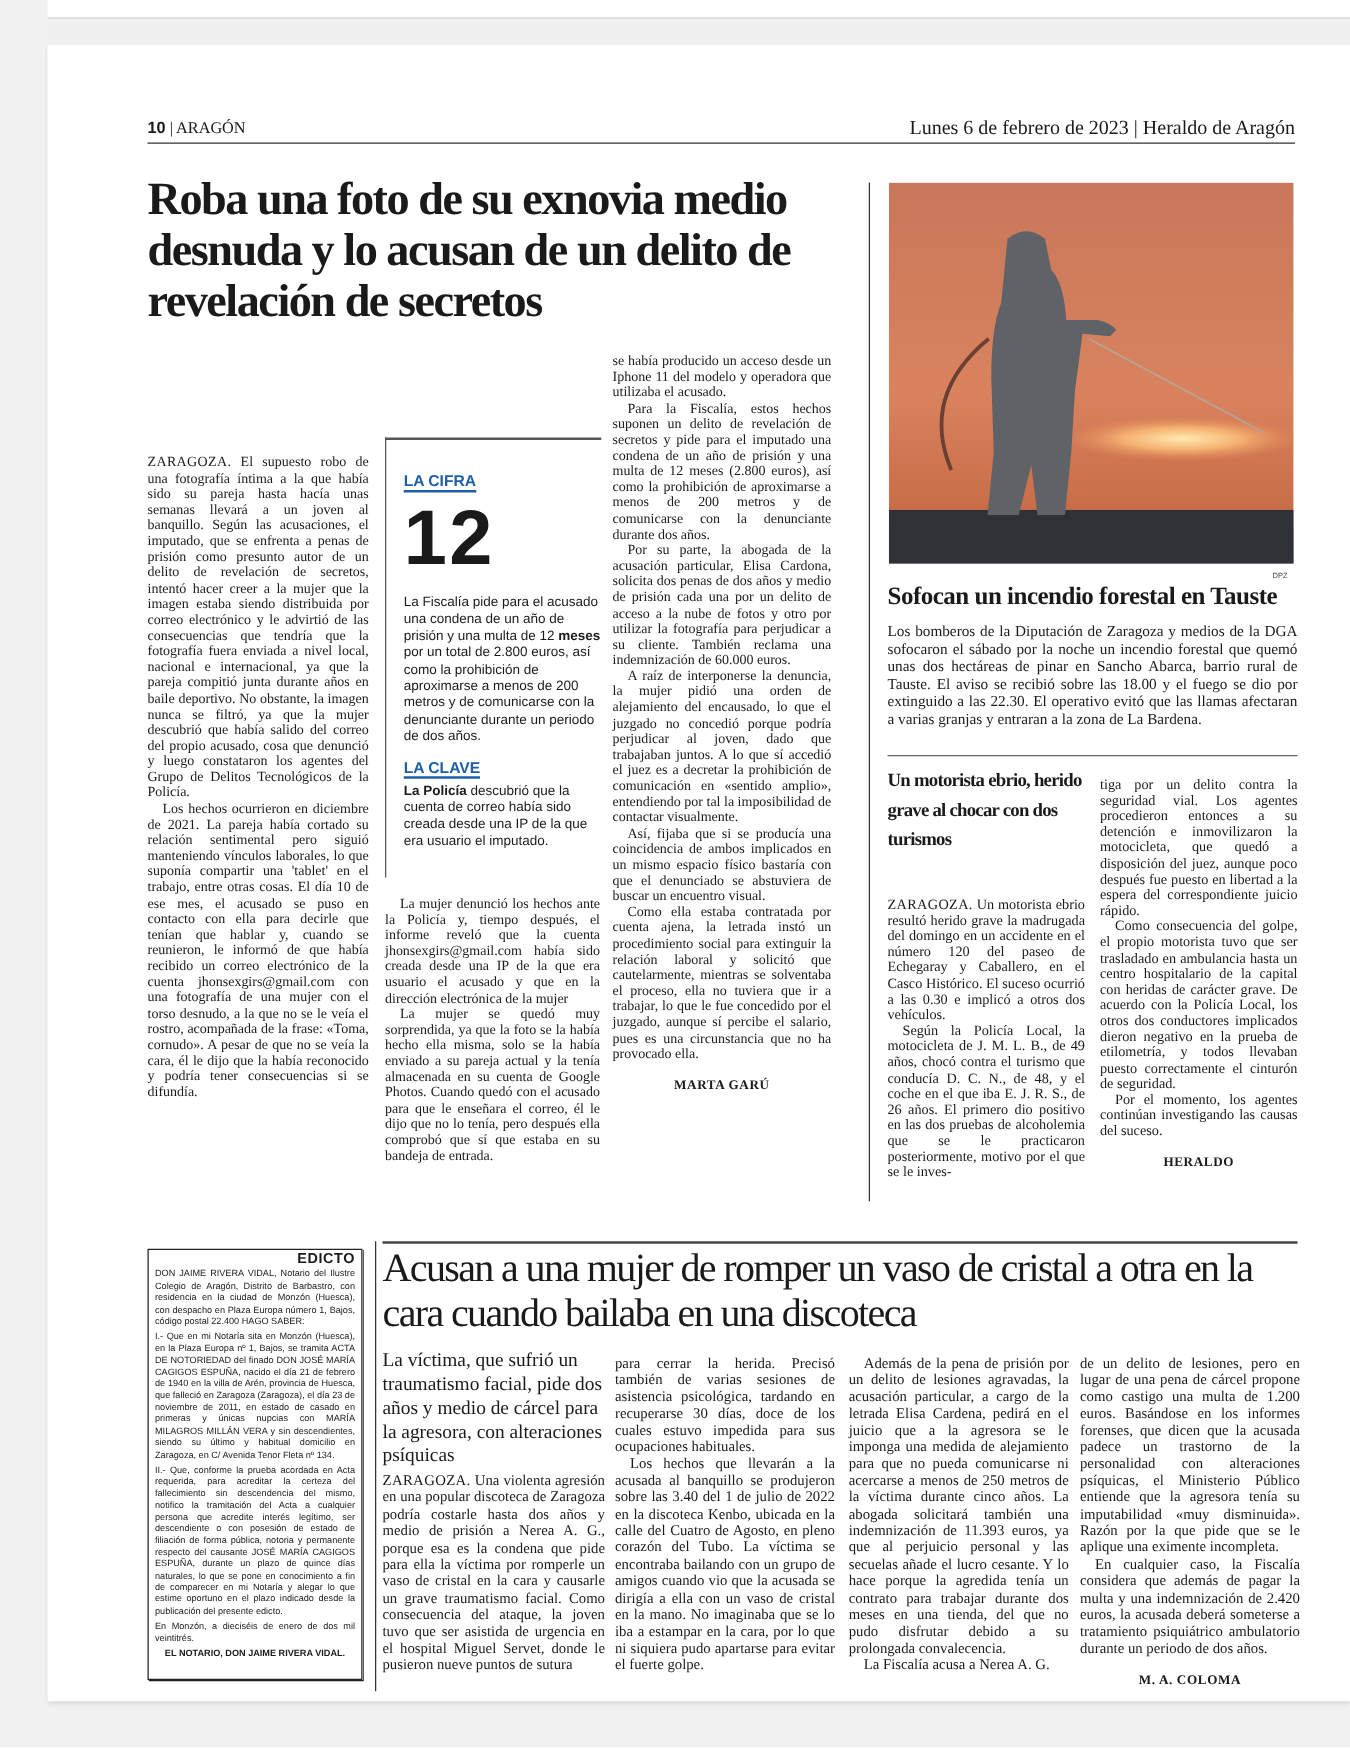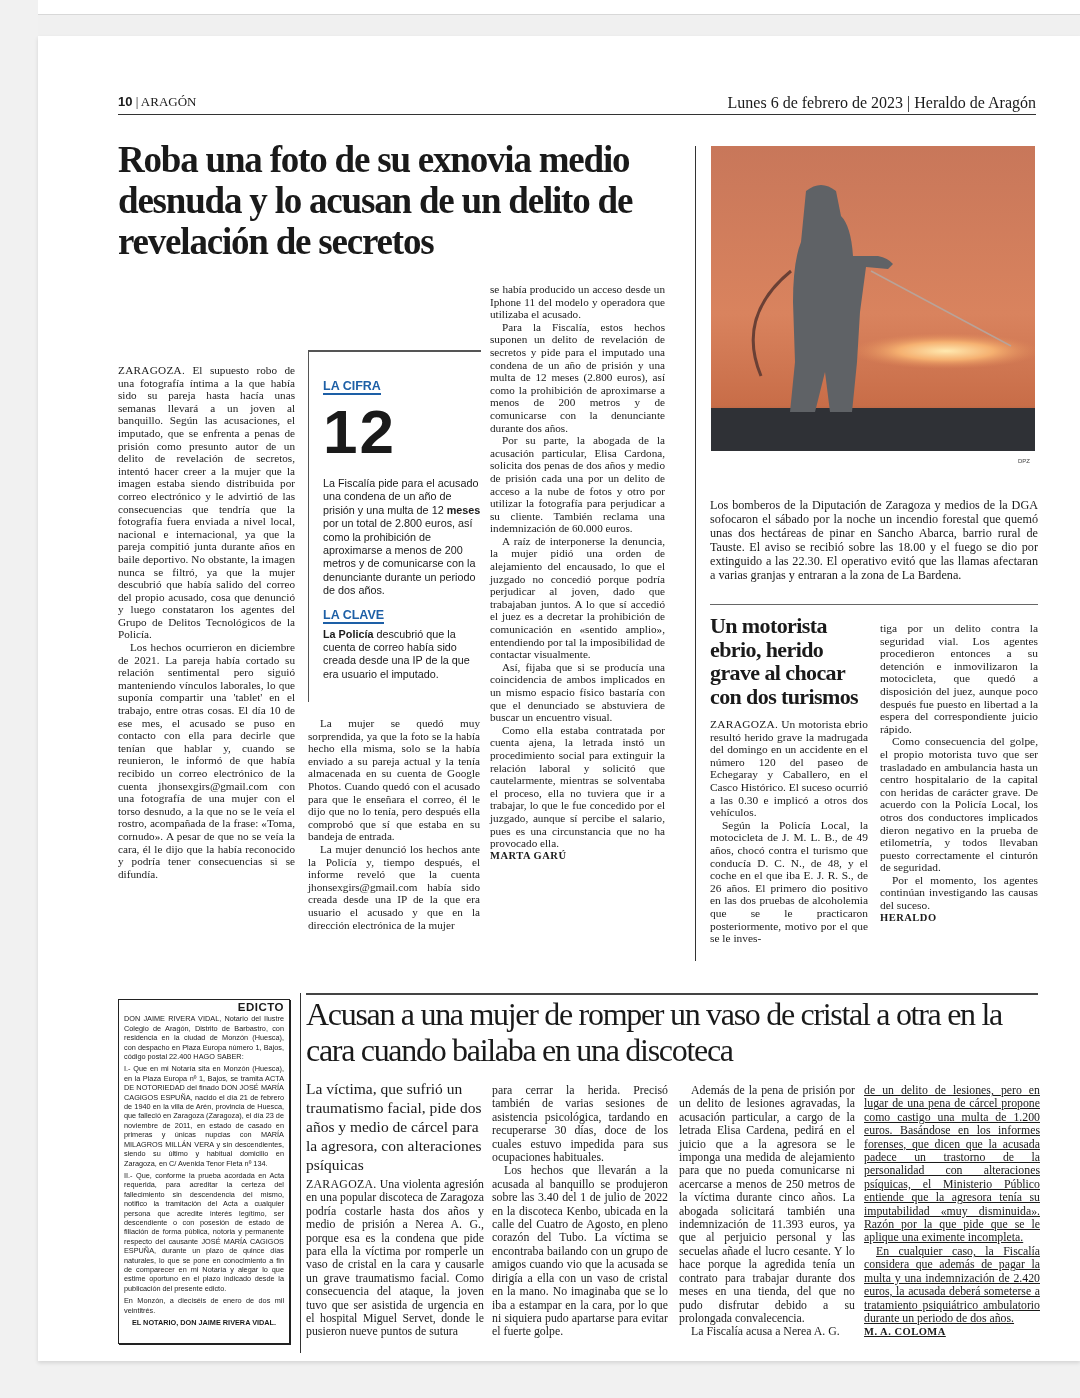--- a/index.html
+++ b/index.html
@@ -13,30 +13,30 @@
   .folio b{font-family:"Liberation Sans",sans-serif;font-weight:700;}
   .dateline{right:44px;top:58px;font-size:16px;text-align:right;}
   .rule{position:absolute;height:1px;background:#333;}
   .h1{left:80px;top:103px;width:570px;font-size:37px;font-weight:700;line-height:41px;letter-spacing:-1.2px;font-family:"Liberation Serif",serif;}
   .sub{left:80px;top:242px;width:370px;font-size:19px;line-height:22px;}
   .dot{display:inline-block;width:11px;height:11px;border-radius:50%;background:#1a6fc4;margin-right:6px;vertical-align:2px;}
   .col{font-size:11.2px;line-height:12.6px;text-align:justify;hyphens:auto;}
   .col p{margin:0;text-indent:12px;}
   .col p.first{text-indent:0;}
   .sc{font-variant:small-caps;letter-spacing:0.3px;}
-  .sig{font-weight:700;font-size:10.5px;letter-spacing:0.5px;font-variant:small-caps;margin-top:0;}
+  .sig{text-align:center;font-weight:700;font-size:10.5px;letter-spacing:0.5px;font-variant:small-caps;margin-top:13px;}
   .box{left:270px;top:314px;width:172px;height:350px;border-left:1px solid #555;border-top:2px solid #555;font-family:"Liberation Sans","DejaVu Sans",sans-serif;}
   .box-tag{color:#1d5fa6;font-weight:700;font-size:12.5px;border-bottom:2px solid #1d5fa6;display:inline-block;line-height:14px;}
   .big12{font-size:62px;font-weight:700;line-height:62px;font-family:"Liberation Sans",sans-serif;letter-spacing:2px;}
   .boxtxt{font-size:10.8px;line-height:13.4px;}
   .photo{left:673px;top:110px;width:324px;height:305px;overflow:hidden;}
   .credit{left:980px;top:422px;font-size:6px;font-family:"Liberation Sans",sans-serif;color:#444;}
   .fire-h{left:672px;top:430px;font-size:20px;font-weight:700;letter-spacing:-0.4px;}
   .fire-txt{left:672px;top:462px;width:328px;font-size:12.2px;line-height:14px;text-align:justify;}
-  .moto-h{left:672px;top:578px;width:160px;font-size:22px;font-weight:700;line-height:23.5px;letter-spacing:-0.6px;}
+  .moto-h{left:672px;top:578px;width:160px;font-size:15px;font-weight:700;line-height:23.5px;letter-spacing:-0.6px;}
   .vrule{position:absolute;width:1px;background:#333;}
   .edicto{left:80px;top:963px;width:172px;height:345px;border:1px solid #222;box-shadow:1px 1px 0 #222;font-family:"Liberation Sans","DejaVu Sans",sans-serif;font-size:7.3px;line-height:9.4px;padding:3px 5px;box-sizing:border-box;text-align:justify;}
   .edicto h3{margin:0 0 2px 0;text-align:right;font-size:11.5px;font-weight:700;letter-spacing:0.5px;}
   .edicto p{margin:0 0 3px 0;}
   .h2{left:268px;top:960px;width:740px;font-size:32px;font-weight:400;line-height:36px;letter-spacing:-1.3px;}
   .sub2{left:268px;top:1043px;width:178px;font-size:15.5px;line-height:19px;}
 </style>
 </head>
 <body>
 
@@ -69,22 +69,22 @@
     <div style="padding:24px 0 0 14px;">
       <div class="box-tag">LA CIFRA</div>
       <div class="big12" style="margin-top:6px;">12</div>
       <div class="boxtxt" style="margin-top:14px;"><span>La Fiscalía pide para el acusado una condena de un año de prisión y una multa de 12 </span><b>meses</b><span> por un total de 2.800 euros, así como la prohibición de aproximarse a menos de 200 metros y de comunicarse con la denunciante durante un periodo de dos años.</span></div>
       <div class="box-tag" style="margin-top:10px;">LA CLAVE</div>
       <div class="boxtxt" style="margin-top:4px;"><b>La Policía</b><span> descubrió que la cuenta de correo había sido creada desde una IP de la que era usuario el imputado.</span></div>
     </div>
   </div>
 
   <div class="abs col" style="left:270px;top:681px;width:172px;">
+    <p>La mujer denunció los hechos ante la Policía y, tiempo después, el informe reveló que la cuenta jhonsexgirs@gmail.com había sido creada desde una IP de la que era usuario el acusado y que en la dirección electrónica de la mujer</p>
     <p>La mujer se quedó muy sorprendida, ya que la foto se la había hecho ella misma, solo se la había enviado a su pareja actual y la tenía almacenada en su cuenta de Google Photos. Cuando quedó con el acusado para que le enseñara el correo, él le dijo que no lo tenía, pero después ella comprobó que sí que estaba en su bandeja de entrada.</p>
-    <p>La mujer denunció los hechos ante la Policía y, tiempo después, el informe reveló que la cuenta jhonsexgirs@gmail.com había sido creada desde una IP de la que era usuario el acusado y que en la dirección electrónica de la mujer</p>
   </div>
 
   <div class="abs col" style="left:452px;top:247px;width:175px;">
     <p class="first">se había producido un acceso desde un Iphone 11 del modelo y operadora que utilizaba el acusado.</p>
     <p>Para la Fiscalía, estos hechos suponen un delito de revelación de secretos y pide para el imputado una condena de un año de prisión y una multa de 12 meses (2.800 euros), así como la prohibición de aproximarse a menos de 200 metros y de comunicarse con la denunciante durante dos años.</p>
     <p>Por su parte, la abogada de la acusación particular, Elisa Cardona, solicita dos penas de dos años y medio de prisión cada una por un delito de acceso a la nube de fotos y otro por utilizar la fotografía para perjudicar a su cliente. También reclama una indemnización de 60.000 euros.</p>
     <p>A raíz de interponerse la denuncia, la mujer pidió una orden de alejamiento del encausado, lo que el juzgado no concedió porque podría perjudicar al joven, dado que trabajaban juntos. A lo que sí accedió el juez es a decretar la prohibición de comunicación en «sentido amplio», entendiendo por tal la imposibilidad de contactar visualmente.</p>
     <p>Así, fijaba que si se producía una coincidencia de ambos implicados en un mismo espacio físico bastaría con que el denunciado se abstuviera de buscar un encuentro visual.</p>
     <p>Como ella estaba contratada por cuenta ajena, la letrada instó un procedimiento social para extinguir la relación laboral y solicitó que cautelarmente, mientras se solventaba el proceso, ella no tuviera que ir a trabajar, lo que le fue concedido por el juzgado, aunque sí percibe el salario, pues es una circunstancia que no ha provocado ella.</p>
     <div class="sig">MARTA GARÚ</div>
@@ -109,20 +109,21 @@
       </defs>
       <rect width="324" height="305" fill="url(#sky)"></rect>
       <ellipse cx="235" cy="205" rx="95" ry="18" fill="url(#flame)"></ellipse>
       <rect x="0" y="262" width="324" height="43" fill="#2f3136"></rect>
       <path d="M95,45 q15,-12 30,0 l5,25 q10,10 12,40 l25,0 q10,2 15,8 l-5,5 l-22,-2 l-6,45 l-3,50 l-5,50 l-22,0 l-5,-40 l-10,40 l-25,0 l5,-50 l-2,-60 q0,-40 8,-60 z" fill="#5f6266"></path>
       <path d="M50,230 q-25,-60 30,-105" stroke="#6a4035" stroke-width="3" fill="none"></path>
       <path d="M160,125 L300,200" stroke="#b9a399" stroke-width="1.5" fill="none"></path>
     </svg>
   </div>
   <div class="abs credit">DPZ</div>
+  <div class="abs fire-h">Sofocan un incendio forestal en Tauste</div>
   <div class="abs fire-txt">Los bomberos de la Diputación de Zaragoza y medios de la DGA sofocaron el sábado por la noche un incendio forestal que quemó unas dos hectáreas de pinar en Sancho Abarca, barrio rural de Tauste. El aviso se recibió sobre las 18.00 y el fuego se dio por extinguido a las 22.30. El operativo evitó que las llamas afectaran a varias granjas y entraran a la zona de La Bardena.</div>
   <div class="rule" style="left:672px;top:568px;width:328px;background:#666;"></div>
 
   <div class="abs moto-h">Un motorista ebrio, herido grave al chocar con dos turismos</div>
   <div class="abs col" style="left:672px;top:682px;width:158px;font-size:11.4px;">
     <p class="first"><span class="sc">ZARAGOZA.</span> <span>Un motorista ebrio resultó herido grave la madrugada del domingo en un accidente en el número 120 del paseo de Echegaray y Caballero, en el Casco Histórico. El suceso ocurrió a las 0.30 e implicó a otros dos vehículos.</span></p>
     <p>Según la Policía Local, la motocicleta de J. M. L. B., de 49 años, chocó contra el turismo que conducía D. C. N., de 48, y el coche en el que iba E. J. R. S., de 26 años. El primero dio positivo en las dos pruebas de alcoholemia que se le practicaron posteriormente, motivo por el que se le inves-</p>
   </div>
   <div class="abs col" style="left:842px;top:586px;width:158px;font-size:11.4px;">
     <p class="first">tiga por un delito contra la seguridad vial. Los agentes procedieron entonces a su detención e inmovilizaron la motocicleta, que quedó a disposición del juez, aunque poco después fue puesto en libertad a la espera del correspondiente juicio rápido.</p>
@@ -149,18 +150,18 @@
     <p class="first"><span class="sc">ZARAGOZA.</span> <span>Una violenta agresión en una popular discoteca de Zaragoza podría costarle hasta dos años y medio de prisión a Nerea A. G., porque esa es la condena que pide para ella la víctima por romperle un vaso de cristal en la cara y causarle un grave traumatismo facial. Como consecuencia del ataque, la joven tuvo que ser asistida de urgencia en el hospital Miguel Servet, donde le pusieron nueve puntos de sutura</span></p>
   </div>
   <div class="abs col" style="left:454px;top:1048px;width:176px;font-size:11.8px;line-height:13.4px;">
     <p class="first">para cerrar la herida. Precisó también de varias sesiones de asistencia psicológica, tardando en recuperarse 30 días, doce de los cuales estuvo impedida para sus ocupaciones habituales.</p>
     <p>Los hechos que llevarán a la acusada al banquillo se produjeron sobre las 3.40 del 1 de julio de 2022 en la discoteca Kenbo, ubicada en la calle del Cuatro de Agosto, en pleno corazón del Tubo. La víctima se encontraba bailando con un grupo de amigos cuando vio que la acusada se dirigía a ella con un vaso de cristal en la mano. No imaginaba que se lo iba a estampar en la cara, por lo que ni siquiera pudo apartarse para evitar el fuerte golpe.</p>
   </div>
   <div class="abs col" style="left:641px;top:1048px;width:176px;font-size:11.8px;line-height:13.4px;">
     <p>Además de la pena de prisión por un delito de lesiones agravadas, la acusación particular, a cargo de la letrada Elisa Cardena, pedirá en el juicio que a la agresora se le imponga una medida de alejamiento para que no pueda comunicarse ni acercarse a menos de 250 metros de la víctima durante cinco años. La abogada solicitará también una indemnización de 11.393 euros, ya que al perjuicio personal y las secuelas añade el lucro cesante. Y lo hace porque la agredida tenía un contrato para trabajar durante dos meses en una tienda, del que no pudo disfrutar debido a su prolongada convalecencia.</p>
     <p>La Fiscalía acusa a Nerea A. G.</p>
   </div>
-  <div class="abs col" style="left:826px;top:1048px;width:176px;font-size:11.8px;line-height:13.4px;text-decoration:underline;">
+  <div class="abs col" style="left:826px;top:1048px;width:176px;font-size:11.8px;line-height:13.4px;">
     <p class="first">de un delito de lesiones, pero en lugar de una pena de cárcel propone como castigo una multa de 1.200 euros. Basándose en los informes forenses, que dicen que la acusada padece un trastorno de la personalidad con alteraciones psíquicas, el Ministerio Público entiende que la agresora tenía su imputabilidad «muy disminuida». Razón por la que pide que se le aplique una eximente incompleta.</p>
     <p>En cualquier caso, la Fiscalía considera que además de pagar la multa y una indemnización de 2.420 euros, la acusada deberá someterse a tratamiento psiquiátrico ambulatorio durante un periodo de dos años.</p>
     <div class="sig">M. A. COLOMA</div>
   </div>
 </div>
 
 </body></html>

